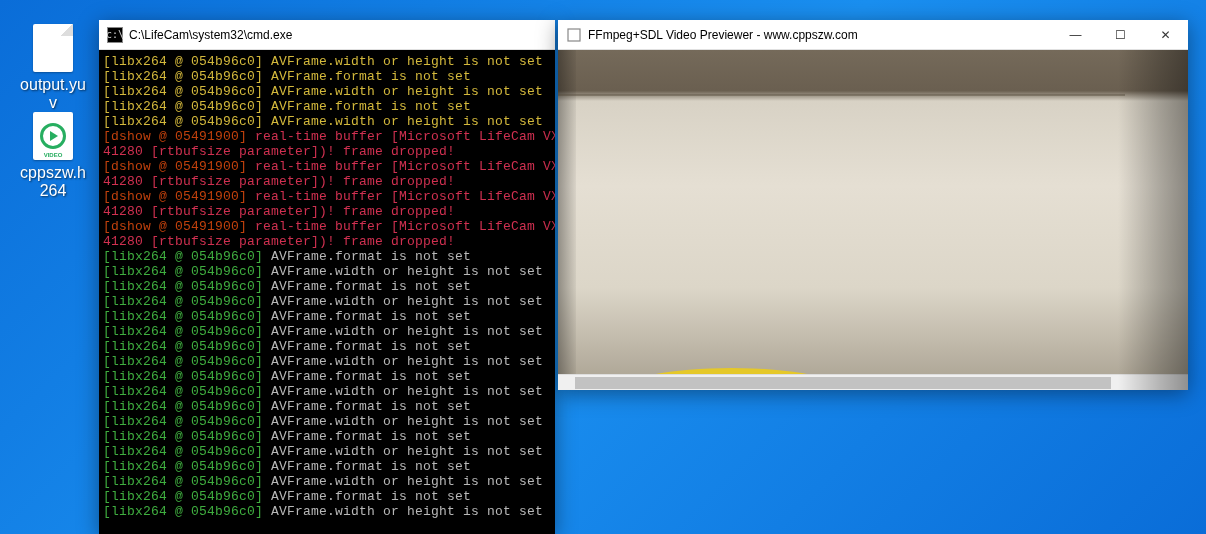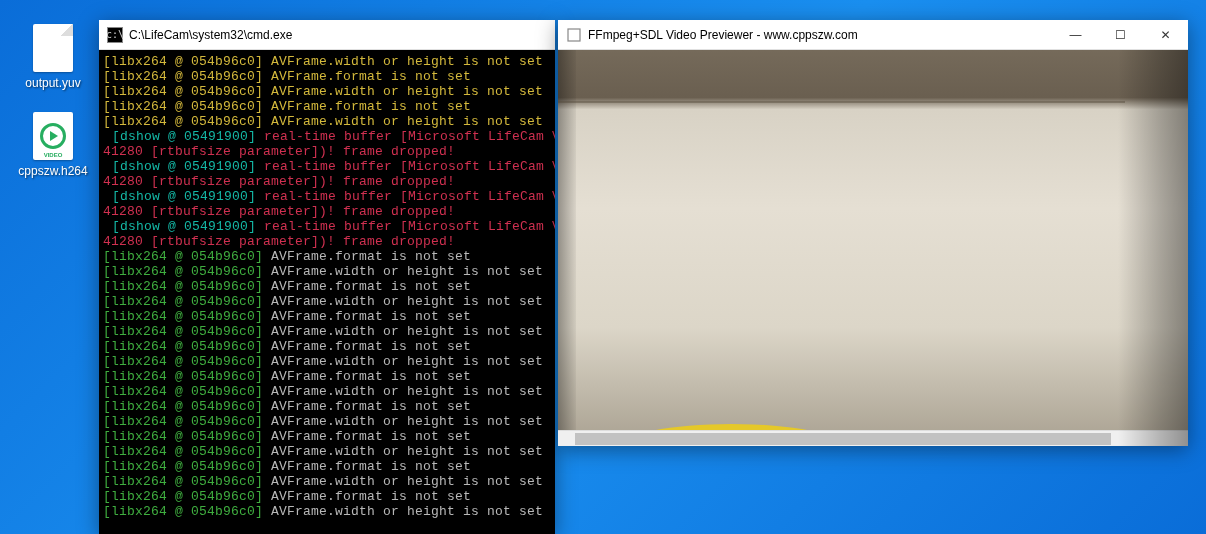--- a/index.html
+++ b/index.html
@@ -61,21 +61,21 @@
     border-top: 5px solid transparent;
     border-bottom: 5px solid transparent;
     margin-left: 2px;
   }
   .video-label {
     position:absolute;bottom:2px;left:0;right:0;
     font-size:6px;font-weight:bold;color:#27ae60;text-align:center;
   }
   .desktop-icon .label {
     color: #fff;
-    font-size: 12px;
+    font-size: 16px;
     text-shadow: 1px 1px 2px rgba(0,0,0,0.6);
     word-break: break-all;
   }
 
   .window {
     position: absolute;
     background: #fff;
     box-shadow: 0 4px 20px rgba(0,0,0,0.4);
     display: flex;
     flex-direction: column;
@@ -124,21 +124,21 @@
     line-height: 15px;
     padding: 4px 4px;
     overflow: hidden;
     white-space: pre;
     letter-spacing: 0.2px;
   }
   .cmd-body .tag { color: #d4b93c; }
   .cmd-body .tag-green { color: #3fae3f; }
   .cmd-body .msg-yellow { color: #d4b93c; }
   .cmd-body .msg-silver { color: #b8b8b8; }
-  .cmd-body .dshow-tag { color: #14b8a6; margin-left: 9px; }
+  .cmd-body .dshow-tag { color: #c2410c; }
   .cmd-body .dshow-msg { color: #d03050; }
 
   .video-body {
     flex: 1;
     background: linear-gradient(180deg, #756a5a 0%, #6a5f50 12%, #d8d2c5 15%, #e5dfd3 40%, #dcd6c8 70%, #a8a090 100%);
     position: relative;
     overflow:hidden;
   }
   .video-body::before {
     content:"";position:absolute;left:0;top:0;width:18px;height:100%;
@@ -188,21 +188,21 @@
 </div>
 
 <div class="window" style="left:99px;top:20px;width:456px;height:514px;">
   <div class="titlebar">
     <span class="app-icon cmd-icon">c:\</span>
     <span>C:\LifeCam\system32\cmd.exe</span>
   </div>
   <div class="cmd-body" id="cmd-body"><div><span class="tag">[libx264 @ 054b96c0]</span> <span class="msg-yellow">AVFrame.width or height is not set</span></div><div><span class="tag">[libx264 @ 054b96c0]</span> <span class="msg-yellow">AVFrame.format is not set</span></div><div><span class="tag">[libx264 @ 054b96c0]</span> <span class="msg-yellow">AVFrame.width or height is not set</span></div><div><span class="tag">[libx264 @ 054b96c0]</span> <span class="msg-yellow">AVFrame.format is not set</span></div><div><span class="tag">[libx264 @ 054b96c0]</span> <span class="msg-yellow">AVFrame.width or height is not set</span></div><div><span class="dshow-tag">[dshow @ 05491900]</span> <span class="dshow-msg">real-time buffer [Microsoft LifeCam VX-</span></div><div><span class="dshow-msg">41280 [rtbufsize parameter])! frame dropped!</span></div><div><span class="dshow-tag">[dshow @ 05491900]</span> <span class="dshow-msg">real-time buffer [Microsoft LifeCam VX-</span></div><div><span class="dshow-msg">41280 [rtbufsize parameter])! frame dropped!</span></div><div><span class="dshow-tag">[dshow @ 05491900]</span> <span class="dshow-msg">real-time buffer [Microsoft LifeCam VX-</span></div><div><span class="dshow-msg">41280 [rtbufsize parameter])! frame dropped!</span></div><div><span class="dshow-tag">[dshow @ 05491900]</span> <span class="dshow-msg">real-time buffer [Microsoft LifeCam VX-</span></div><div><span class="dshow-msg">41280 [rtbufsize parameter])! frame dropped!</span></div><div><span class="tag-green">[libx264 @ 054b96c0]</span> <span class="msg-silver">AVFrame.format is not set</span></div><div><span class="tag-green">[libx264 @ 054b96c0]</span> <span class="msg-silver">AVFrame.width or height is not set</span></div><div><span class="tag-green">[libx264 @ 054b96c0]</span> <span class="msg-silver">AVFrame.format is not set</span></div><div><span class="tag-green">[libx264 @ 054b96c0]</span> <span class="msg-silver">AVFrame.width or height is not set</span></div><div><span class="tag-green">[libx264 @ 054b96c0]</span> <span class="msg-silver">AVFrame.format is not set</span></div><div><span class="tag-green">[libx264 @ 054b96c0]</span> <span class="msg-silver">AVFrame.width or height is not set</span></div><div><span class="tag-green">[libx264 @ 054b96c0]</span> <span class="msg-silver">AVFrame.format is not set</span></div><div><span class="tag-green">[libx264 @ 054b96c0]</span> <span class="msg-silver">AVFrame.width or height is not set</span></div><div><span class="tag-green">[libx264 @ 054b96c0]</span> <span class="msg-silver">AVFrame.format is not set</span></div><div><span class="tag-green">[libx264 @ 054b96c0]</span> <span class="msg-silver">AVFrame.width or height is not set</span></div><div><span class="tag-green">[libx264 @ 054b96c0]</span> <span class="msg-silver">AVFrame.format is not set</span></div><div><span class="tag-green">[libx264 @ 054b96c0]</span> <span class="msg-silver">AVFrame.width or height is not set</span></div><div><span class="tag-green">[libx264 @ 054b96c0]</span> <span class="msg-silver">AVFrame.format is not set</span></div><div><span class="tag-green">[libx264 @ 054b96c0]</span> <span class="msg-silver">AVFrame.width or height is not set</span></div><div><span class="tag-green">[libx264 @ 054b96c0]</span> <span class="msg-silver">AVFrame.format is not set</span></div><div><span class="tag-green">[libx264 @ 054b96c0]</span> <span class="msg-silver">AVFrame.width or height is not set</span></div><div><span class="tag-green">[libx264 @ 054b96c0]</span> <span class="msg-silver">AVFrame.format is not set</span></div><div><span class="tag-green">[libx264 @ 054b96c0]</span> <span class="msg-silver">AVFrame.width or height is not set</span></div></div>
 </div>
 
-<div class="window" style="left:558px;top:20px;width:630px;height:426px;">
+<div class="window" style="left:558px;top:20px;width:630px;height:370px;">
   <div class="titlebar">
     <span class="app-icon">
       <svg width="14" height="14" viewBox="0 0 14 14">
           <rect x="1" y="1" width="12" height="12" fill="none" stroke="#888" stroke-width="1.2"></rect>
         </svg>
     </span>
     <span>FFmpeg+SDL Video Previewer - www.cppszw.com</span>
     <div class="win-controls">
       <div class="win-btn">—</div>
       <div class="win-btn">☐</div>

